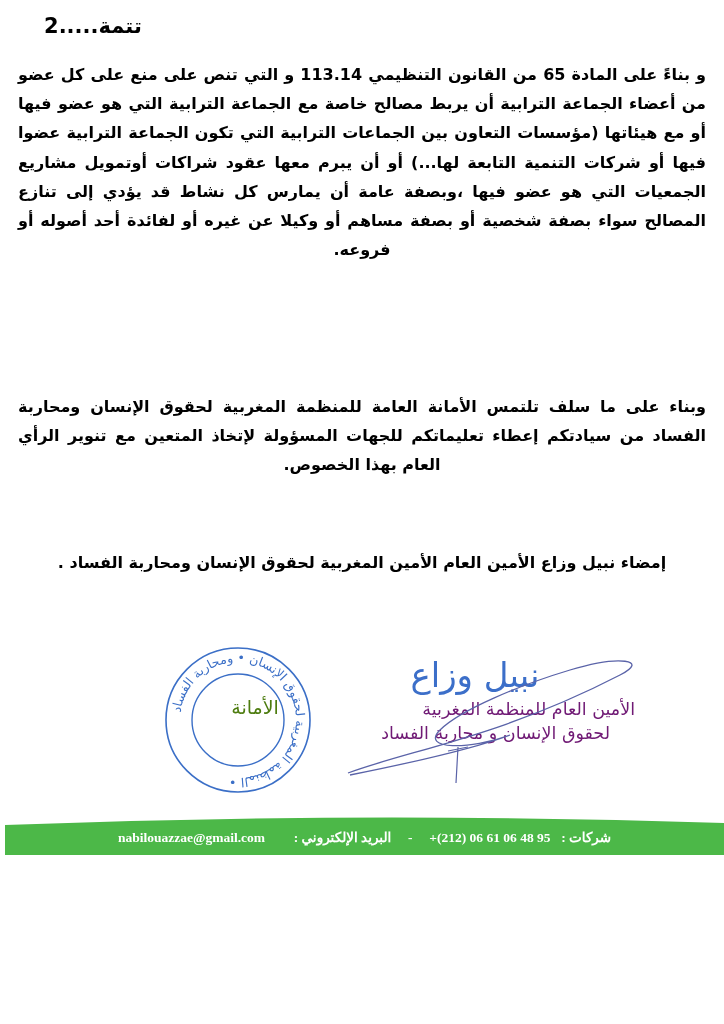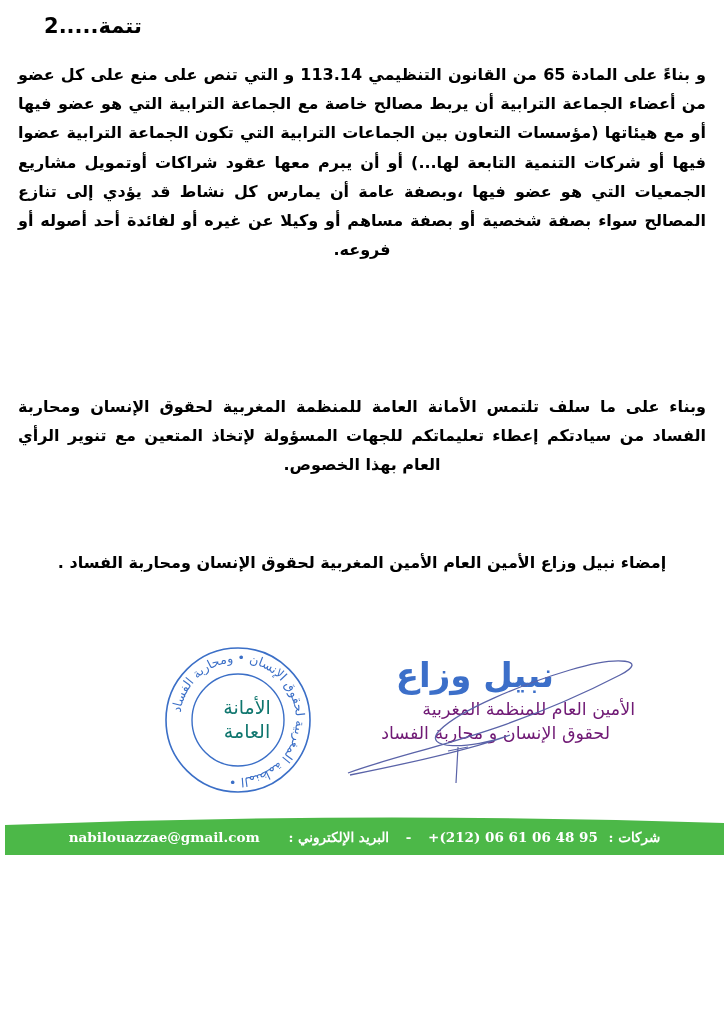--- a/index.html
+++ b/index.html
@@ -18,48 +18,48 @@
   .p1 { top: 60px; }
   .p2 { top: 392px; }
   .p3 { top: 548px; }
   .body-text p { text-align: justify; text-align-last: center; }
 
   .stamp {
     position: absolute; left: 163px; top: 645px; width: 150px; height: 150px;
   }
   .stamp svg { width: 100%; height: 100%; }
   .stamp-center {
-    position: absolute; left: 9px; top: 50px; width: 150px; text-align: center;
-    color: #0f766e; font-size: 19px; line-height: 24px; direction: rtl;
+    position: absolute; left: 17px; top: 50px; width: 150px; text-align: center;
+    color: #4d7c0f; font-size: 19px; line-height: 24px; direction: rtl;
   }
 
   .signature-block {
     position: absolute; left: 320px; top: 655px; width: 340px; height: 130px;
   }
   .sig-name {
     position: absolute; left: 60px; top: 0px; width: 190px; text-align: center;
-    color: #3c6fc9; font-size: 34px; font-weight: bold; direction: rtl; letter-spacing: 3px;
+    color: #3c6fc9; font-size: 34px; font-weight: normal; direction: rtl; letter-spacing: 3px;
   }
   .sig-title1, .sig-title2 {
     position: absolute; color: #701a75; direction: rtl; text-align: right; font-size: 17.5px;
   }
   .sig-title1 { right: 25px; top: 44px; width: 320px; }
   .sig-title2 { right: 50px; top: 68px; width: 300px; }
   .sig-scribble { position: absolute; left: 0; top: 0; width: 340px; height: 130px; }
 
   .footer-band {
     position: absolute; left: 5px; top: 815px; width: 719px; height: 40px;
   }
   .footer-band svg { position: absolute; left: 0; top: 0; width: 100%; height: 100%; }
   .footer-text {
     position: absolute; left: 0; top: 14px; width: 719px; text-align: center;
     color: #ffffff; font-family: "DejaVu Serif", serif; font-weight: bold; font-size: 13.5px;
     white-space: nowrap; direction: ltr;
   }
-  .footer-text span { display: inline-block; }
+  .footer-text span { display: inline-block; font-family: Liberation Serif, serif; }
   .rtl { direction: rtl; unicode-bidi: isolate; }
 </style>
 </head>
 <body>
 
 <div class="page-number">تتمة.....2</div>
 
 <div class="body-text p1">
   <p>و بناءً على المادة 65 من القانون التنظيمي 113.14 و التي تنص على منع على كل عضو من أعضاء الجماعة الترابية أن يربط مصالح خاصة مع الجماعة الترابية التي هو عضو فيها أو مع هيئاتها (مؤسسات التعاون بين الجماعات الترابية التي تكون الجماعة الترابية عضوا فيها أو شركات التنمية التابعة لها...) أو أن يبرم معها عقود شراكات أوتمويل مشاريع الجمعيات التي هو عضو فيها ،وبصفة عامة أن يمارس كل نشاط قد يؤدي إلى تنازع المصالح سواء بصفة شخصية أو بصفة مساهم أو وكيلا عن غيره أو لفائدة أحد أصوله أو فروعه.</p>
 </div>
@@ -78,21 +78,20 @@
       <path id="ringPath" d="M 75,75 m -58,0 a 58,58 0 1,1 116,0 a 58,58 0 1,1 -116,0"></path>
     </defs>
     <circle cx="75" cy="75" r="72" fill="none" stroke="#3b6fc7" stroke-width="1.6"></circle>
     <circle cx="75" cy="75" r="46" fill="none" stroke="#3b6fc7" stroke-width="1.4"></circle>
     <text font-size="12.5" fill="#3b6fc7" font-family="DejaVu Sans, sans-serif">
       <textPath href="#ringPath" startOffset="2%" id="ring-text-path">المنظمة المغربية لحقوق الإنسان • ومحاربة الفساد •</textPath>
     </text>
   </svg>
   <div class="stamp-center">
     <div>الأمانة</div>
-    <div>العامة</div>
   </div>
 </div>
 
 <div class="signature-block">
   <div class="sig-name">نبيل وزاع</div>
   <div class="sig-title1">الأمين العام للمنظمة المغربية</div>
   <div class="sig-title2">لحقوق الإنسان و محاربة الفساد</div>
   <svg class="sig-scribble" viewBox="0 0 340 130">
     <path d="M 28,118 C 90,95 180,82 300,20 C 330,5 300,0 250,15 C 200,30 140,55 120,75 C 100,95 150,95 190,80 C 150,95 90,108 30,120" fill="none" stroke="#5a63a8" stroke-width="1.3"></path>
     <path d="M 138,92 L 136,128 M 128,96 L 148,92" fill="none" stroke="#5a63a8" stroke-width="1.2"></path>

